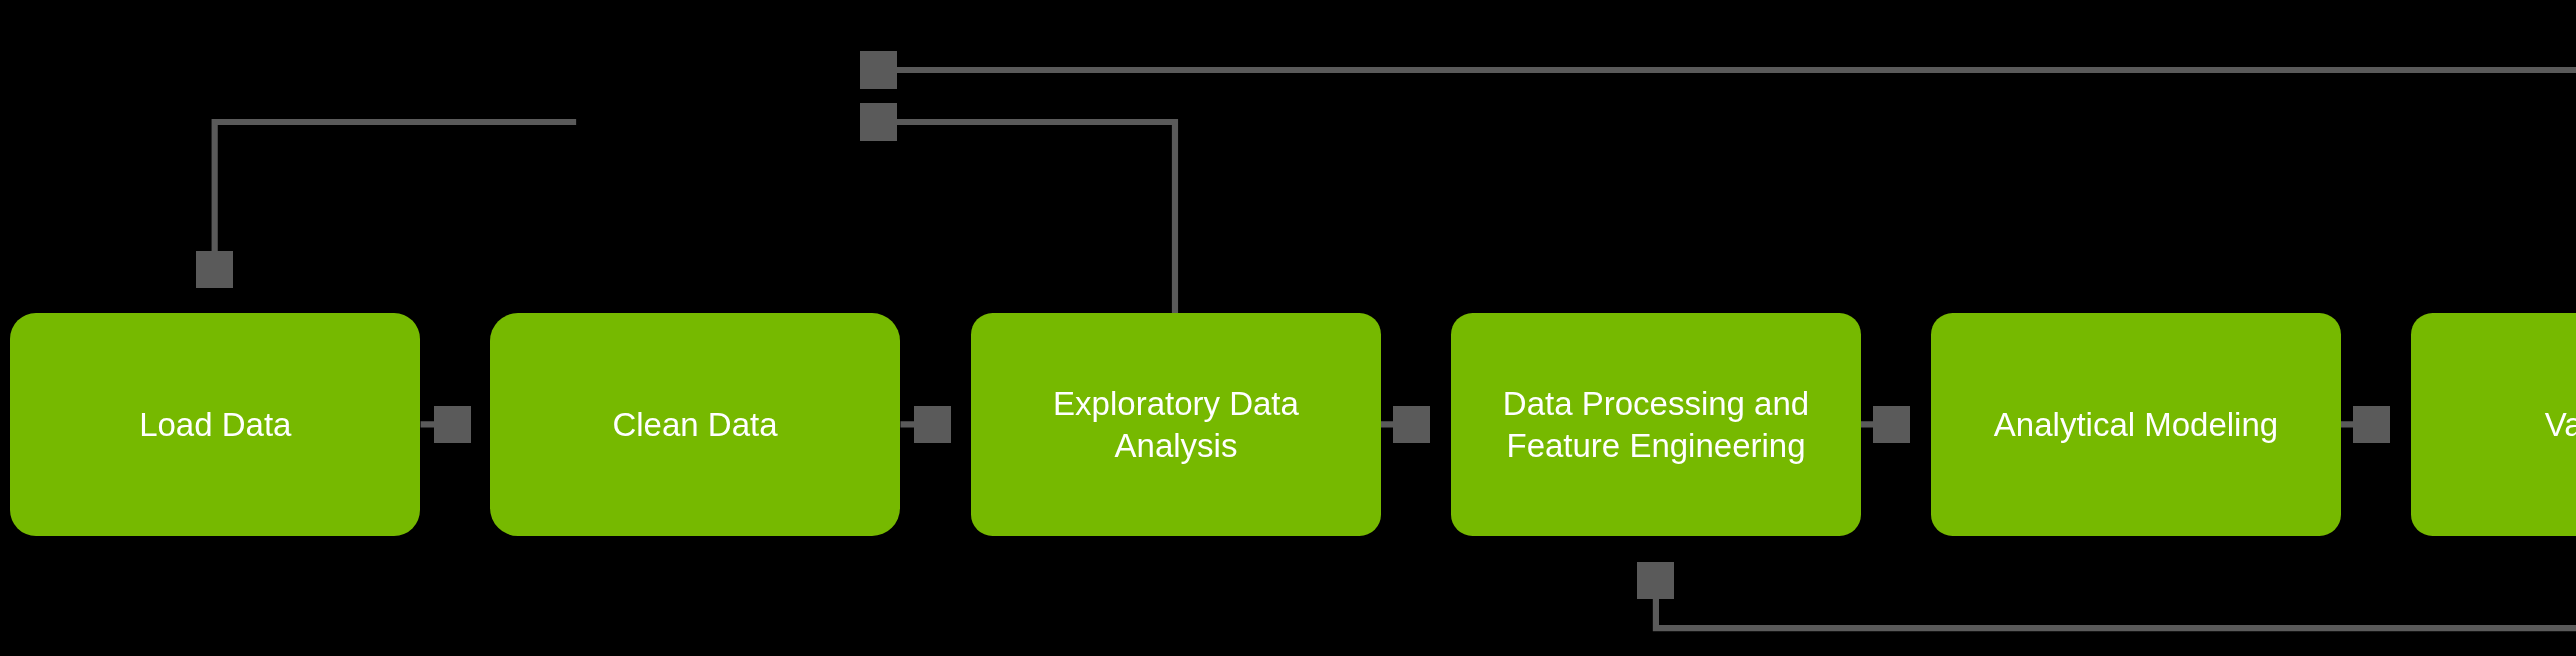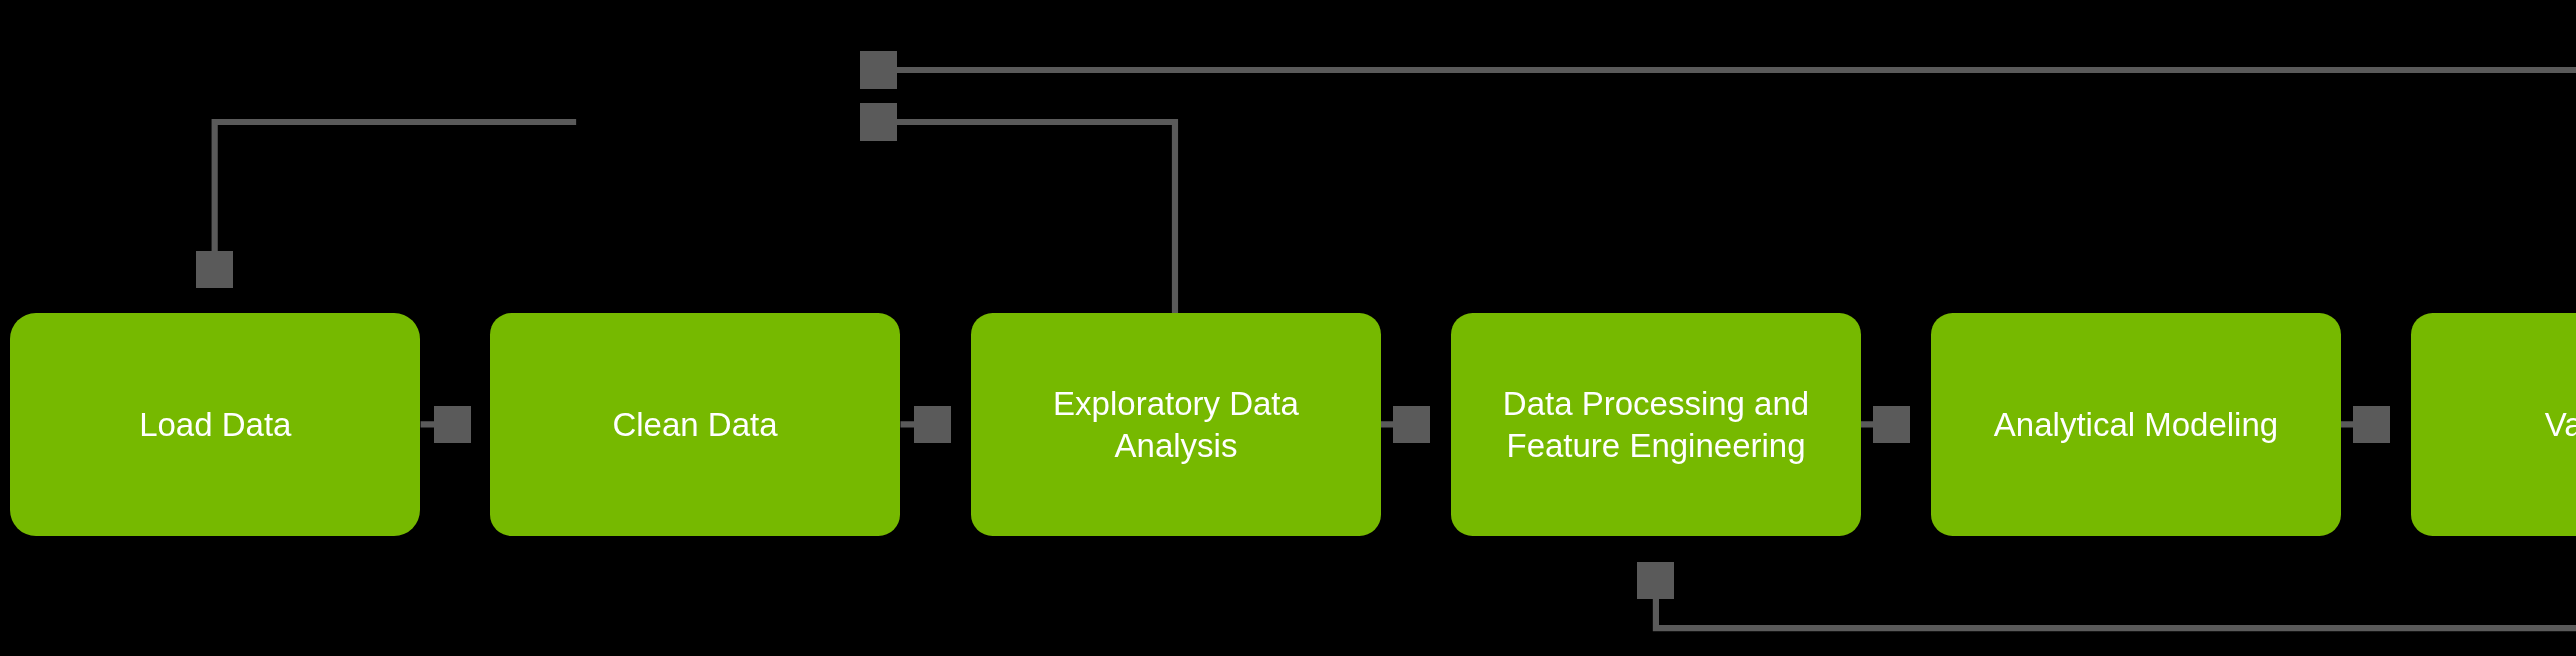--- a/index.html
+++ b/index.html
@@ -43,21 +43,21 @@
     box-sizing: border-box;
     padding: 0 17.5px;
   }
   .node .label {
     color: #ffffff;
     font-size: 33px;
     line-height: 1.25;
     font-weight: 400;
   }
   .node-1 { left: 10.3px; border-radius: 26px;   }
-  .node-2 { left: 490px;  }
+  .node-2 { left: 490px; border-radius: 28px;  }
   .node-3 { left: 971px; }
   .node-4 { left: 1451px; }
   .node-5 { left: 1931px; }
   .node-6 { left: 2411px; }
 </style>
 </head>
 <body>
 
 <div class="stage">
 

